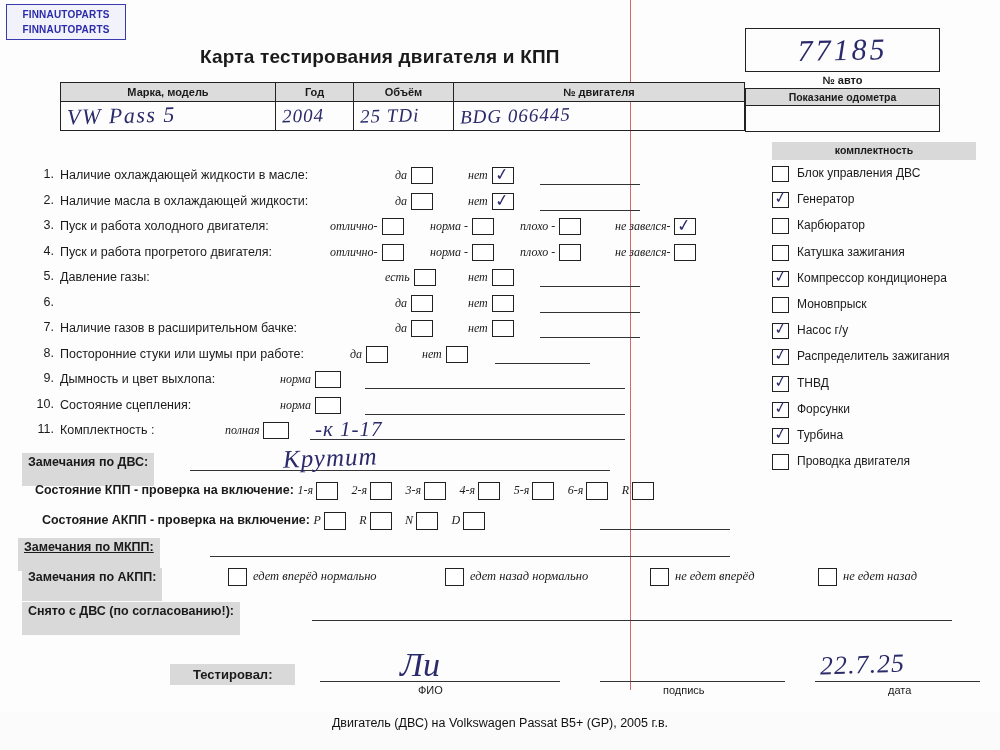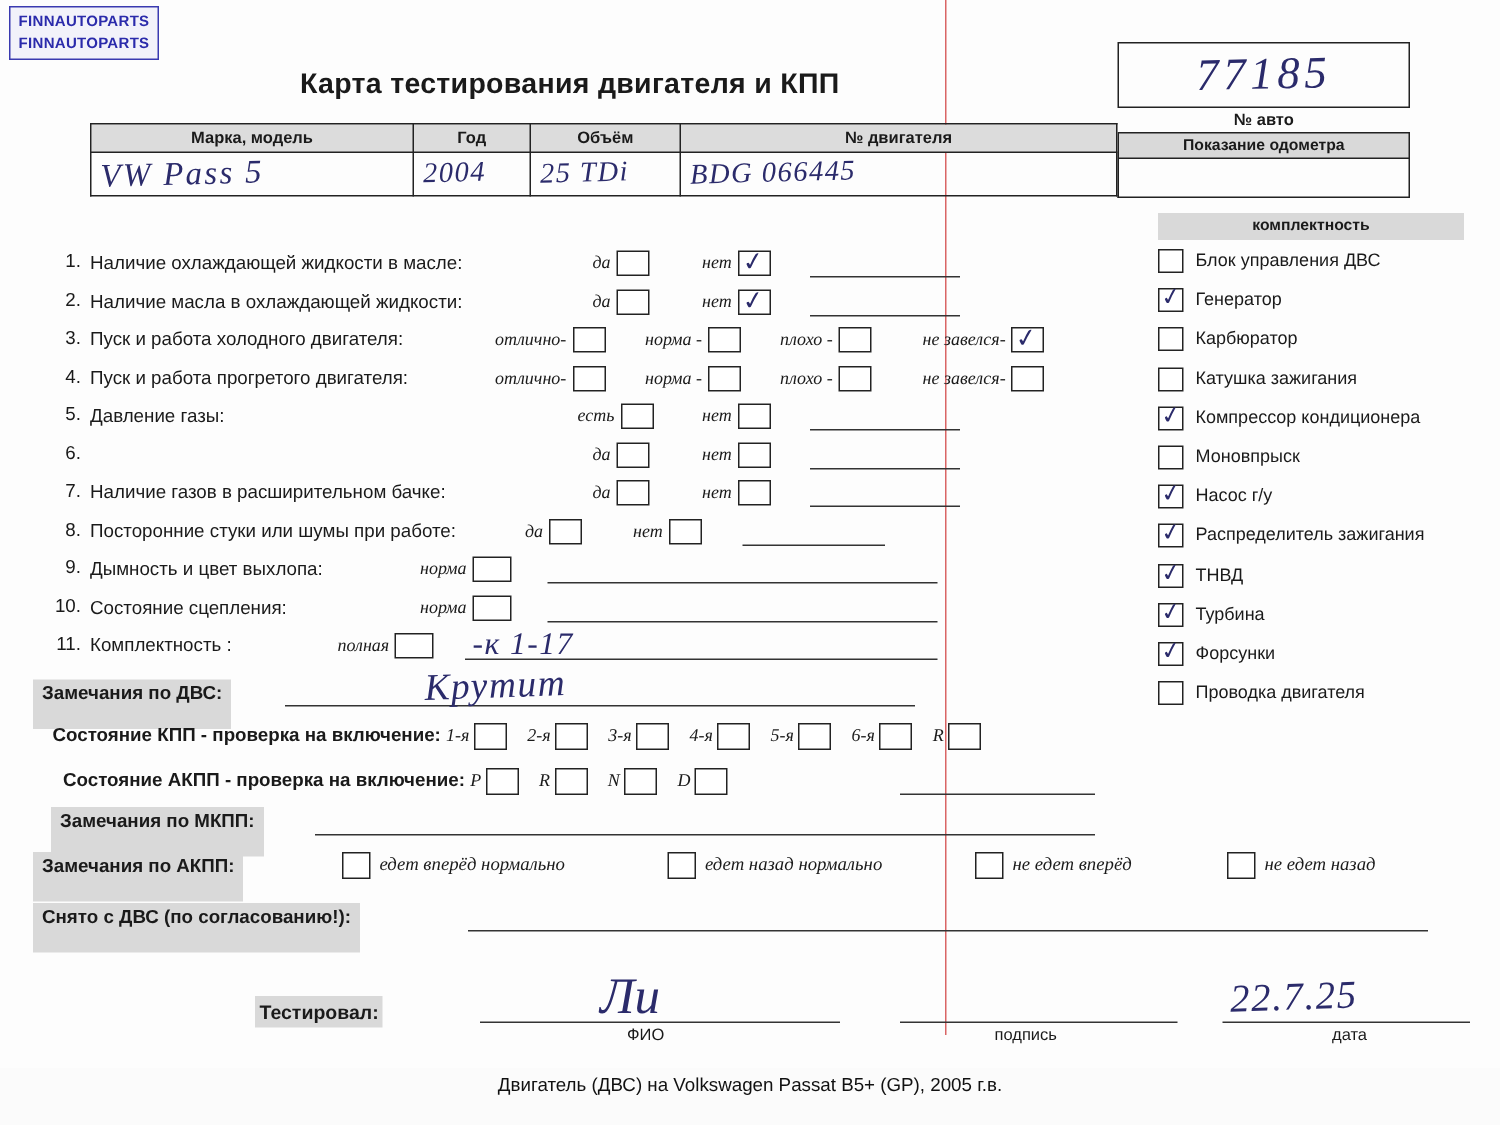--- a/index.html
+++ b/index.html
@@ -11,21 +11,21 @@
     color:#1a1a1a;
     position:relative;
     overflow:hidden;
   }
   .sheet {
     position:absolute; left:0; top:0; width:1000px; height:712px;
     background:#fdfdfd;
   }
   
   .logo {
-    position:absolute; left:6px; top:4px; width:100px; height:36px;
+    position:absolute; left:6px; top:4px; width:120px; height:36px;
     border:1px solid #3a3ab0; background:#f2f2fa;
     display:flex; flex-direction:column; justify-content:center; align-items:center;
     font-size:10px; font-weight:bold; color:#2b2bab; letter-spacing:.2px;
     line-height:15px;
   }
   
   .fold {
     position:absolute; left:630px; top:0; width:1px; height:690px;
     background:#d24a4a; opacity:.85;
   }
@@ -112,21 +112,21 @@
   .gear { position:absolute; font-size:12.5px; white-space:nowrap; }
   .gear b { font-weight:bold; }
   .gb { display:inline-block; width:22px; height:18px; border:1px solid #222; background:#fff; vertical-align:middle; margin:0 10px 0 3px; }
   .gi { font-style:italic; font-family:"Liberation Serif", serif; font-size:12px; }
 
   
   .akpp-opt { position:absolute; font-size:12.5px; font-style:italic; font-family:"Liberation Serif", serif; white-space:nowrap; }
   .akpp-opt .cb2 { display:inline-block; width:19px; height:18px; border:1px solid #222; background:#fff; vertical-align:middle; margin-right:6px; }
 
   
-  .tested { position:absolute; left:170px; top:664px; background:#d9d9d9; font-size:13px; font-weight:bold; padding:3px 3px; }
+  .tested { position:absolute; left:170px; top:664px; background:#d9d9d9; font-size:13px; font-weight:bold; padding:3px 23px; }
   .sig-cap { position:absolute; font-size:11px; }
 
   .caption {
     position:absolute; left:0; top:716px; width:1000px; text-align:center;
     font-size:12.5px; color:#111;
   }
   .scribble { position:absolute; font-family:"Liberation Serif", serif; font-style:italic; color:#2b2b6b; }
 </style>
 </head>
 <body>
@@ -275,21 +275,21 @@
 
   <div class="gear" style="left:42px; top:512px;">
     <b>Состояние АКПП - проверка на включение:</b>
     <span class="gi">P</span><span class="gb"></span>
     <span class="gi">R</span><span class="gb"></span>
     <span class="gi">N</span><span class="gb"></span>
     <span class="gi">D</span><span class="gb"></span>
   </div>
   <div class="uline" style="left:600px; top:529px; width:130px;"></div>
 
-  <div class="glabel" style="left:34px; top:538px;">Замечания по МКПП:</div>
+  <div class="glabel" style="left:18px; top:538px;text-decoration:underline;">Замечания по МКПП:</div>
   <div class="uline" style="left:210px; top:556px; width:520px;"></div>
 
   <div class="glabel" style="left:22px; top:568px;">Замечания по АКПП:</div>
   <div class="akpp-opt" style="left:228px; top:568px;">
     <span class="cb2"></span><span>едет вперёд нормально</span>
   </div>
   <div class="akpp-opt" style="left:445px; top:568px;">
     <span class="cb2"></span><span>едет назад нормально</span>
   </div>
   <div class="akpp-opt" style="left:650px; top:568px;">
@@ -306,22 +306,22 @@
   <div class="comp-list">
     <div class="crow"><span class="cb"></span><span>Блок управления ДВС</span></div>
     <div class="crow"><span class="cb tick"></span><span>Генератор</span></div>
     <div class="crow"><span class="cb"></span><span>Карбюратор</span></div>
     <div class="crow"><span class="cb"></span><span>Катушка зажигания</span></div>
     <div class="crow"><span class="cb tick"></span><span>Компрессор кондиционера</span></div>
     <div class="crow"><span class="cb"></span><span>Моновпрыск</span></div>
     <div class="crow"><span class="cb tick"></span><span>Насос г/у</span></div>
     <div class="crow"><span class="cb tick"></span><span>Распределитель зажигания</span></div>
     <div class="crow"><span class="cb tick"></span><span>ТНВД</span></div>
+    <div class="crow"><span class="cb tick"></span><span>Форсунки</span></div>
     <div class="crow"><span class="cb tick"></span><span>Турбина</span></div>
-    <div class="crow"><span class="cb tick"></span><span>Форсунки</span></div>
     <div class="crow"><span class="cb"></span><span>Проводка двигателя</span></div>
   </div>
 
   <div class="tested">Тестировал:</div>
   <div class="uline" style="left:320px; top:681px; width:240px;"></div>
   <div class="sig-cap" style="left:418px; top:684px;">ФИО</div>
   <div class="scribble" style="left:400px; top:646px; font-size:34px;">Ли</div>
 
   <div class="uline" style="left:600px; top:681px; width:185px;"></div>
   <div class="sig-cap" style="left:663px; top:684px;">подпись</div>

